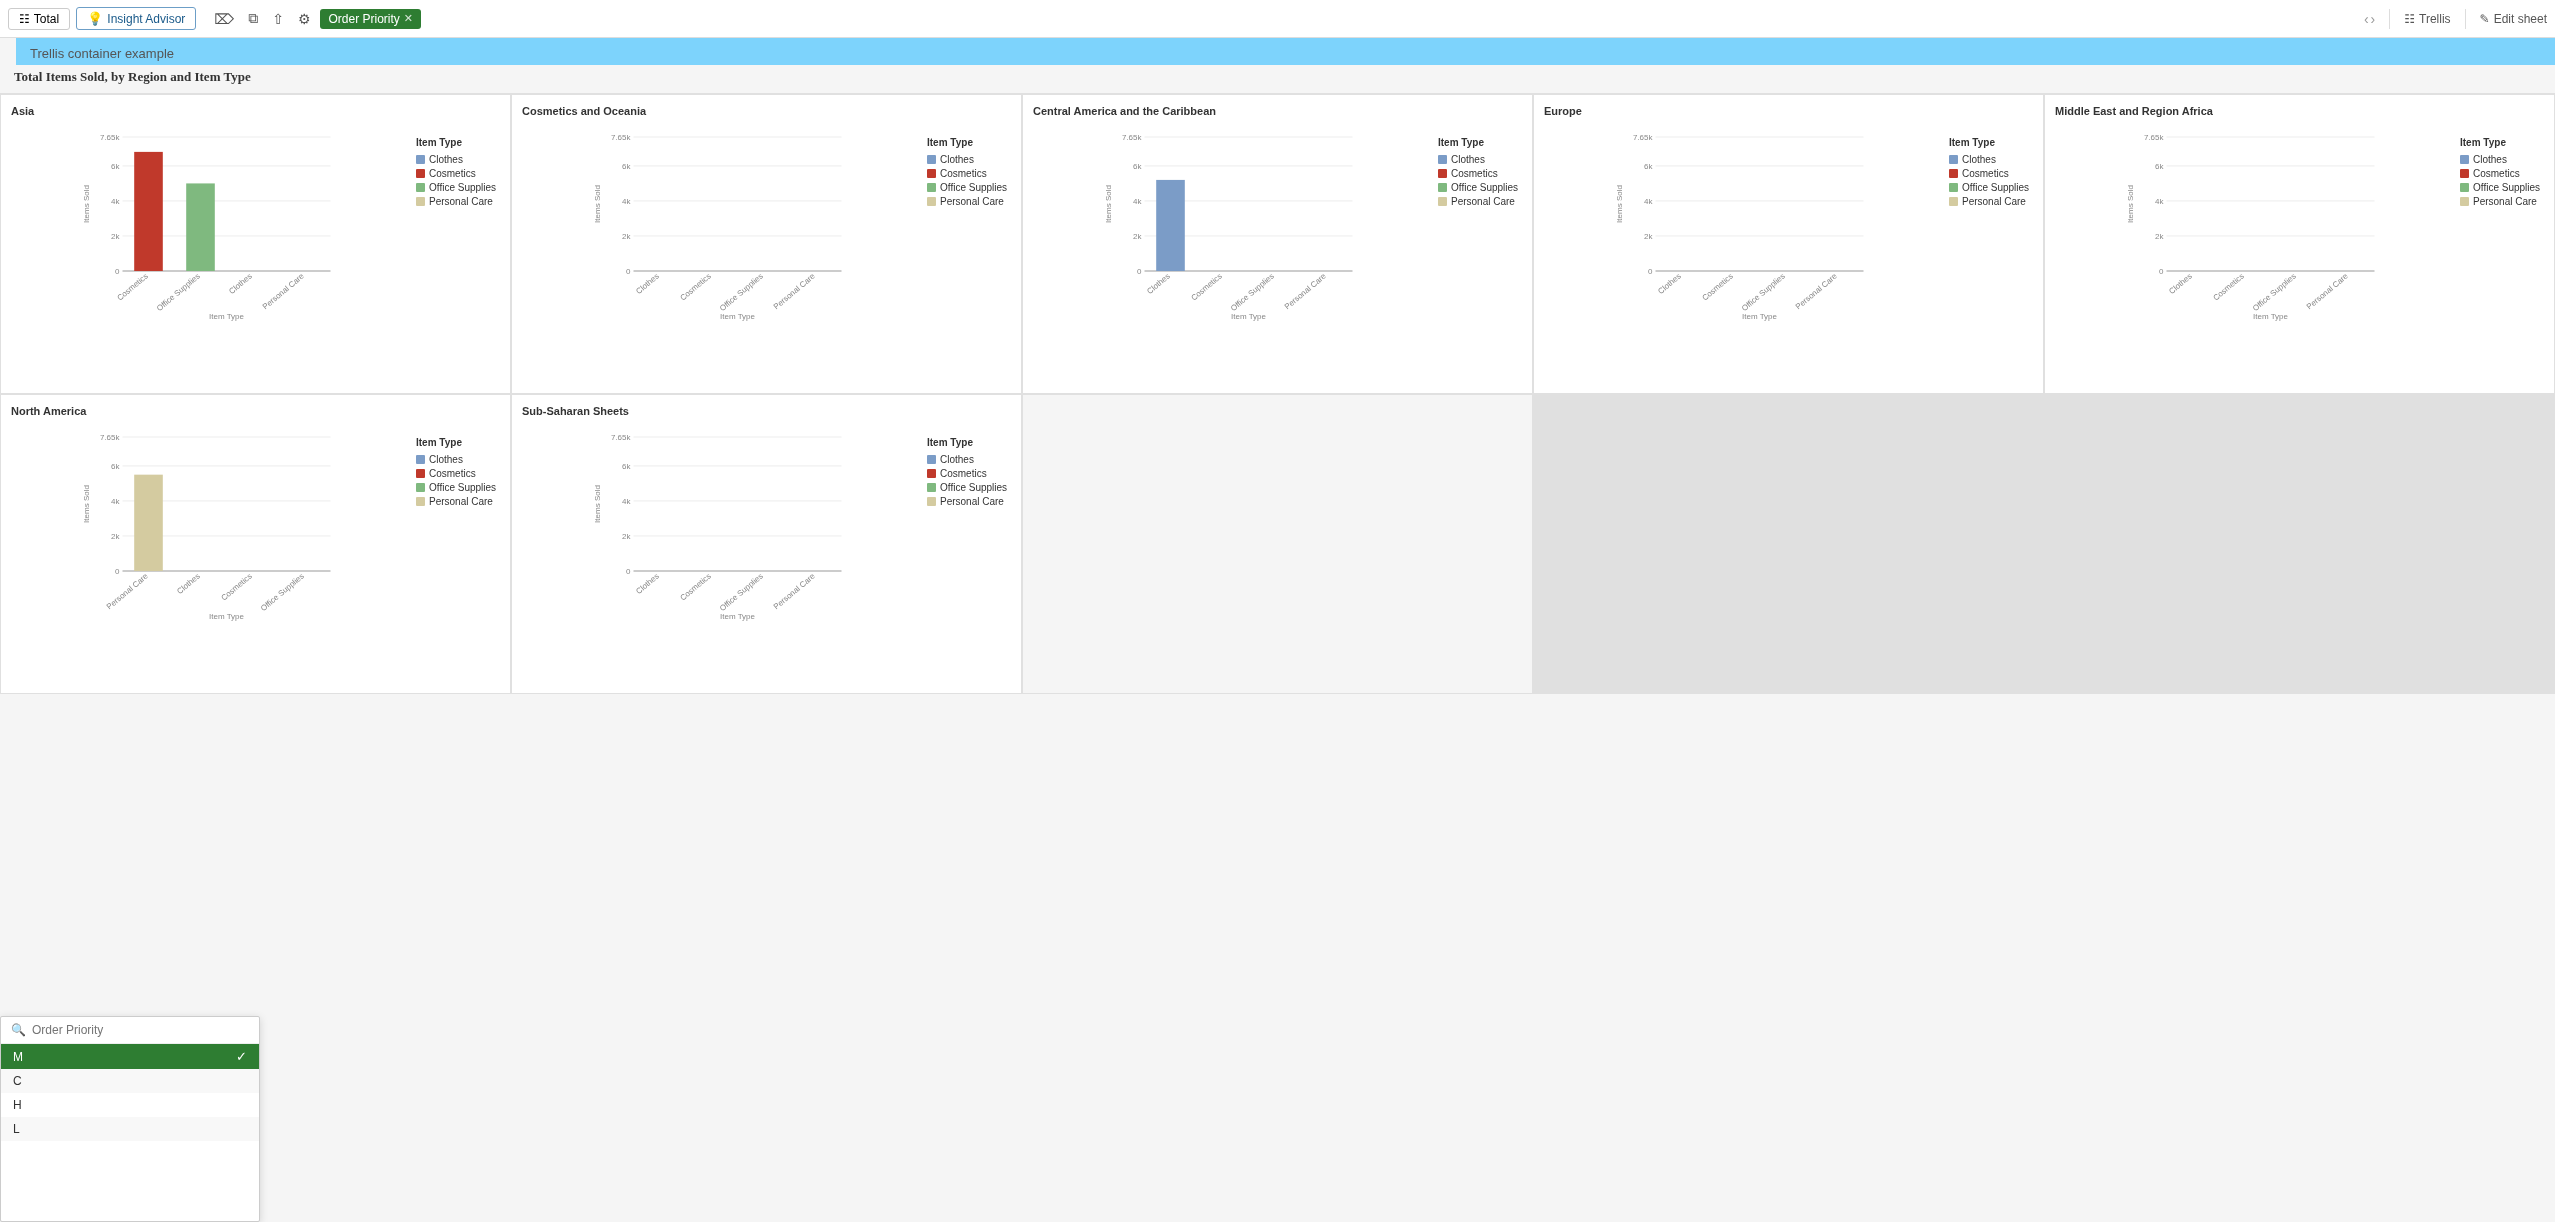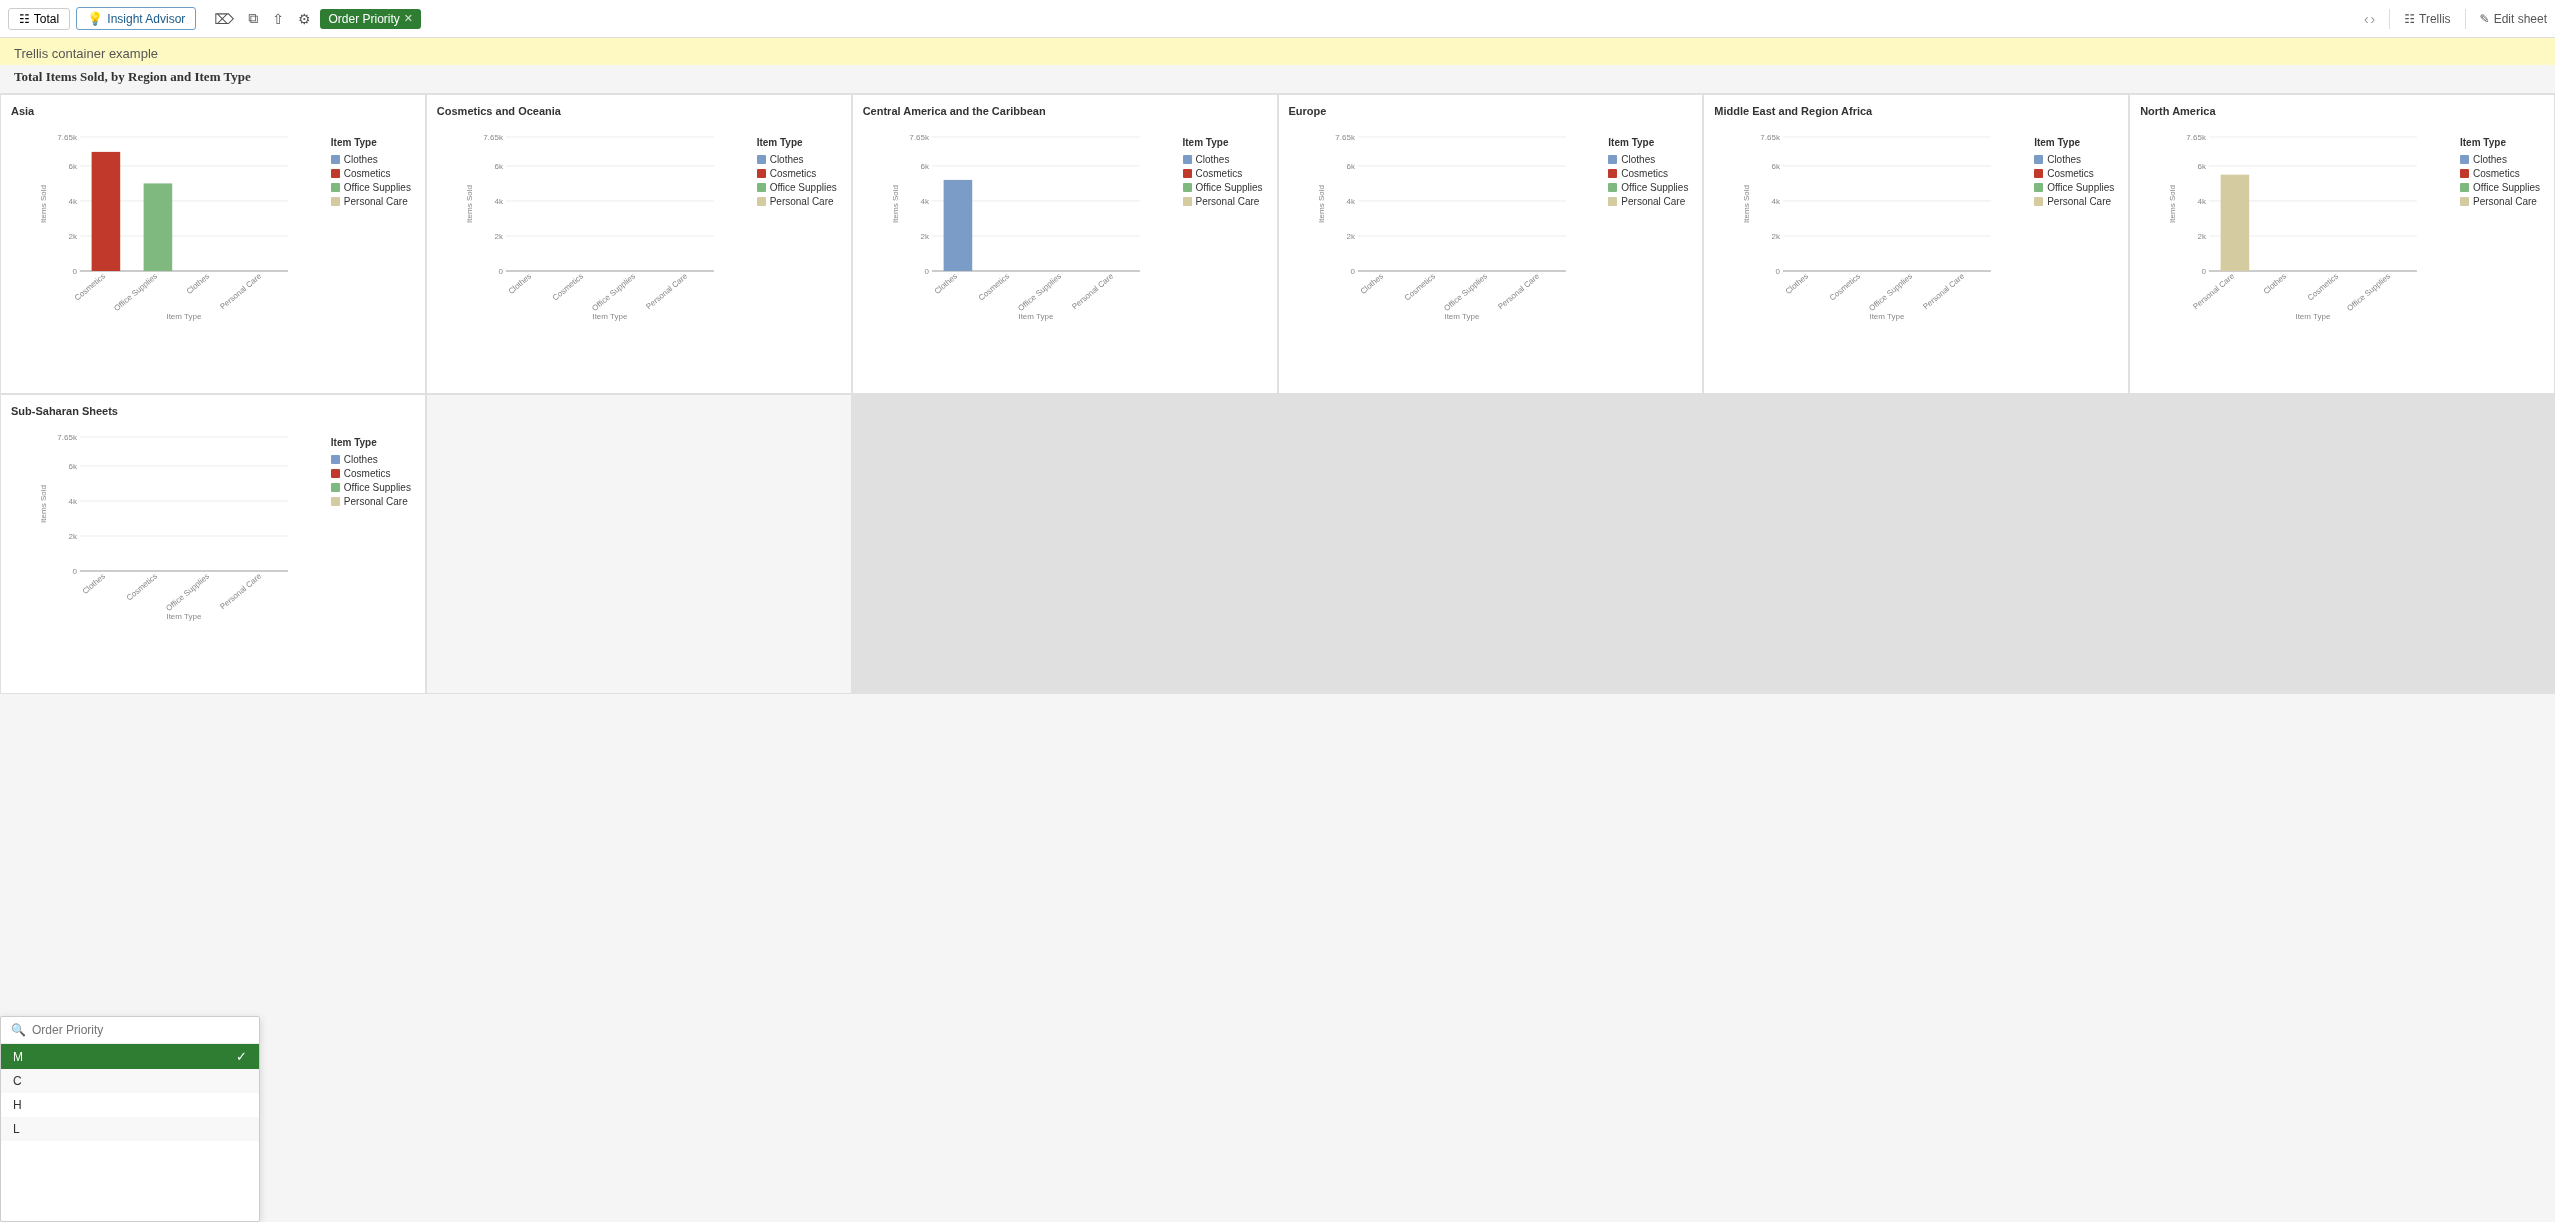--- a/index.html
+++ b/index.html
@@ -36,30 +36,30 @@
     }
     .tab-pill .close-x { cursor: pointer; font-size: 11px; opacity: 0.8; }
     .divider-v { width: 1px; background: #ddd; height: 20px; margin: 0 4px; }
     .sheets-btn { display: flex; align-items: center; gap: 4px; background: none; border: none; cursor: pointer; font-size: 12px; color: #555; }
     .edit-sheet-btn { display: flex; align-items: center; gap: 4px; background: none; border: none; cursor: pointer; font-size: 12px; color: #555; }
     .nav-arrows { display: flex; gap: 2px; }
     .nav-arr { background: none; border: none; cursor: pointer; font-size: 14px; color: #999; }
 
     
     .page-title-bar {
-      padding: 8px 14px 4px 14px; background: #fef9c3;
+      padding: 8px 14px 4px 14px; background: #7dd3fc; margin-left: 16px;
     }
     .page-title { font-size: 13px; color: #555; }
     .chart-title-bar { padding: 4px 14px 8px 14px; font-family: Liberation Serif, serif; }
     .chart-main-title { font-size: 13px; font-weight: 600; color: #333; }
 
     
     .trellis-grid {
       display: grid;
-      grid-template-columns: 1fr 1fr 1fr 1fr 1fr 1fr;
+      grid-template-columns: 1fr 1fr 1fr 1fr 1fr;
       gap: 0;
       background: #e0e0e0;
       margin: 0 0 0 0;
       border-top: 1px solid #e0e0e0;
     }
     .chart-cell {
       background: #fff;
       border: 1px solid #e0e0e0;
       padding: 10px 10px 6px 10px;
       position: relative;

